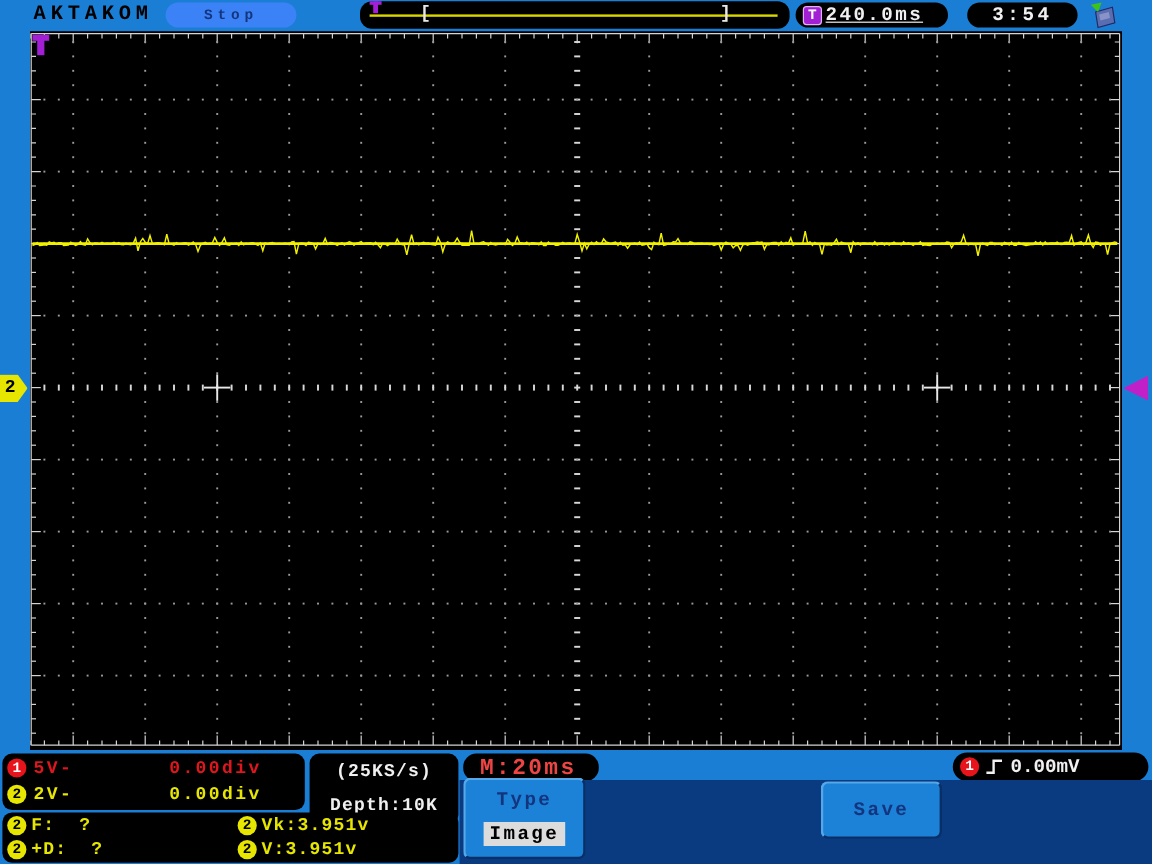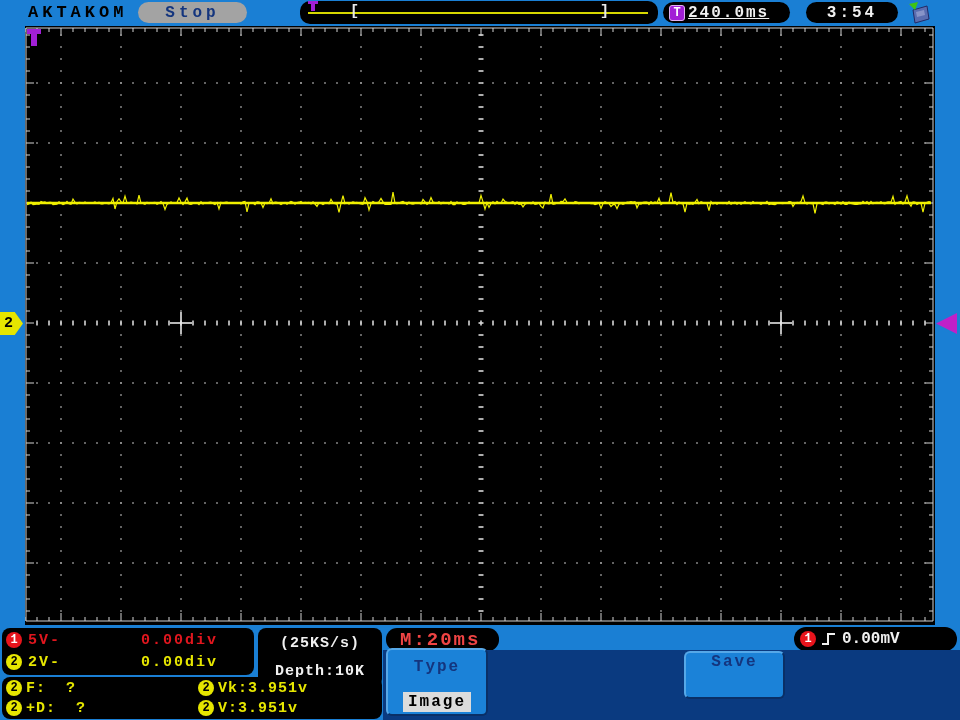--- a/index.html
+++ b/index.html
@@ -4,22 +4,22 @@
 <style>
   html,body{margin:0;padding:0;background:#1a7fd4;}
   *{box-sizing:border-box;}
   .mono{font-family:"Liberation Mono","DejaVu Sans Mono",monospace;font-weight:bold;}
   .screen{position:relative;width:960px;height:720px;background:#1a7fd4;overflow:hidden;
           font-family:"Liberation Mono","DejaVu Sans Mono",monospace;font-weight:bold;}
 
   
   .brand{position:absolute;left:28px;top:3px;font-size:17px;letter-spacing:4px;color:#000000;}
   .stop-pill{position:absolute;left:138px;top:2px;width:109px;height:21px;border-radius:11px;
-             background:#a3a3a3;display:flex;align-items:center;justify-content:center;
-             color:#14357e;font-size:16px;letter-spacing:4px;}
+             background:#3b82f6;display:flex;align-items:center;justify-content:center;
+             color:#14357e;font-size:12px;letter-spacing:4px;}
   .trigpos-bar{position:absolute;left:300px;top:1px;width:358px;height:23px;border-radius:10px;
                background:#000;}
   .tp-line{position:absolute;left:8px;right:10px;top:11px;height:2px;background:#d8d800;}
   .tp-marker{position:absolute;left:8px;top:0;width:10px;height:10px;}
   .tp-marker .bar{position:absolute;left:0;top:0;width:10px;height:3px;background:#a21fd6;}
   .tp-marker .stem{position:absolute;left:3px;top:0;width:4px;height:10px;background:#a21fd6;}
   .tp-bracket{position:absolute;top:2px;color:#e8e8e8;font-size:15px;line-height:18px;}
   .tp-bracket.l{left:50px;} .tp-bracket.r{left:300px;}
   .pill{position:absolute;top:2px;height:21px;border-radius:11px;background:#000;
         display:flex;align-items:center;color:#f0f0f0;font-size:16px;}
@@ -71,23 +71,23 @@
   .meas-cell.c1{width:192px;}
   .pre{white-space:pre;}
 
   
   .menu-panel{position:absolute;left:383px;top:650px;width:577px;height:70px;background:#0a3a80;}
   .soft-btn{position:absolute;background:#1b82d8;border-radius:6px;
             border-top:2px solid #56a8e8;border-left:2px solid #56a8e8;
             border-right:2px solid #0a2f66;border-bottom:2px solid #0a2f66;
             color:#14357e;font-size:16px;letter-spacing:2px;}
   .type-btn{left:386px;top:648px;width:102px;height:68px;display:flex;flex-direction:column;
-            align-items:center;justify-content:space-between;padding:8px 0 2px;}
+            align-items:center;justify-content:space-between;padding:8px 0 9px;}
   .type-chip{background:#dcdcdc;color:#000;padding:0 5px;line-height:20px;}
-  .save-btn{left:684px;top:651px;width:101px;height:48px;display:flex;align-items:flex-start;
+  .save-btn{left:684px;top:651px;width:101px;height:48px;display:flex;align-items:center;
             justify-content:center;}
 </style>
 </head>
 <body>
 
 <div class="screen">
 
   <span class="brand mono">AKTAKOM</span>
 
   <div class="stop-pill">

